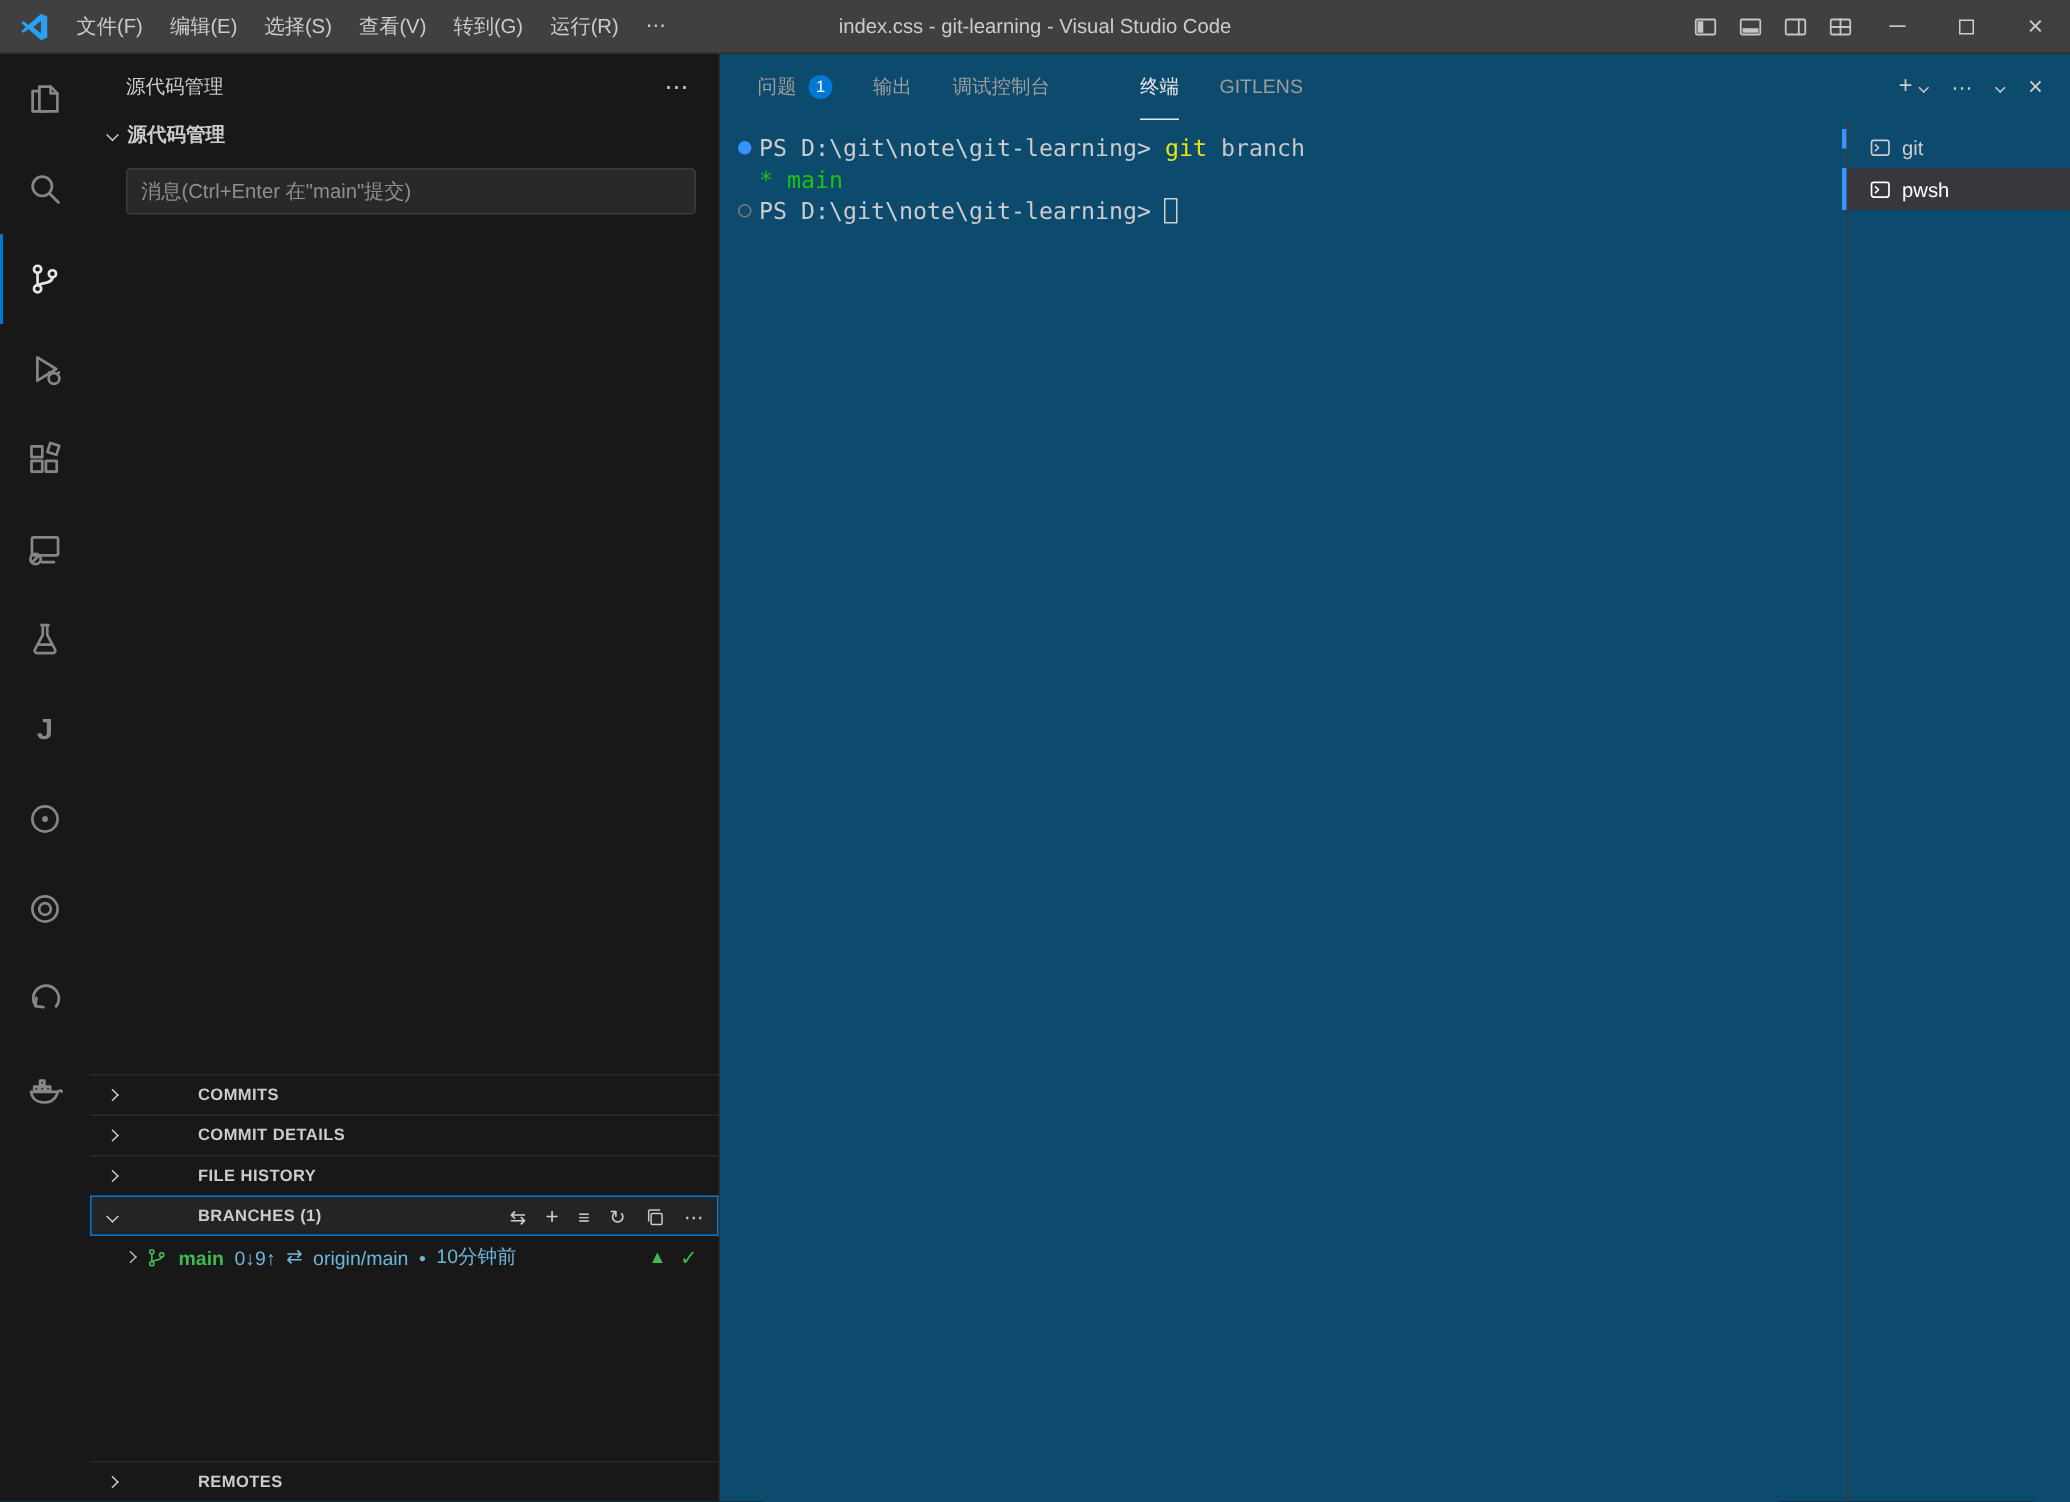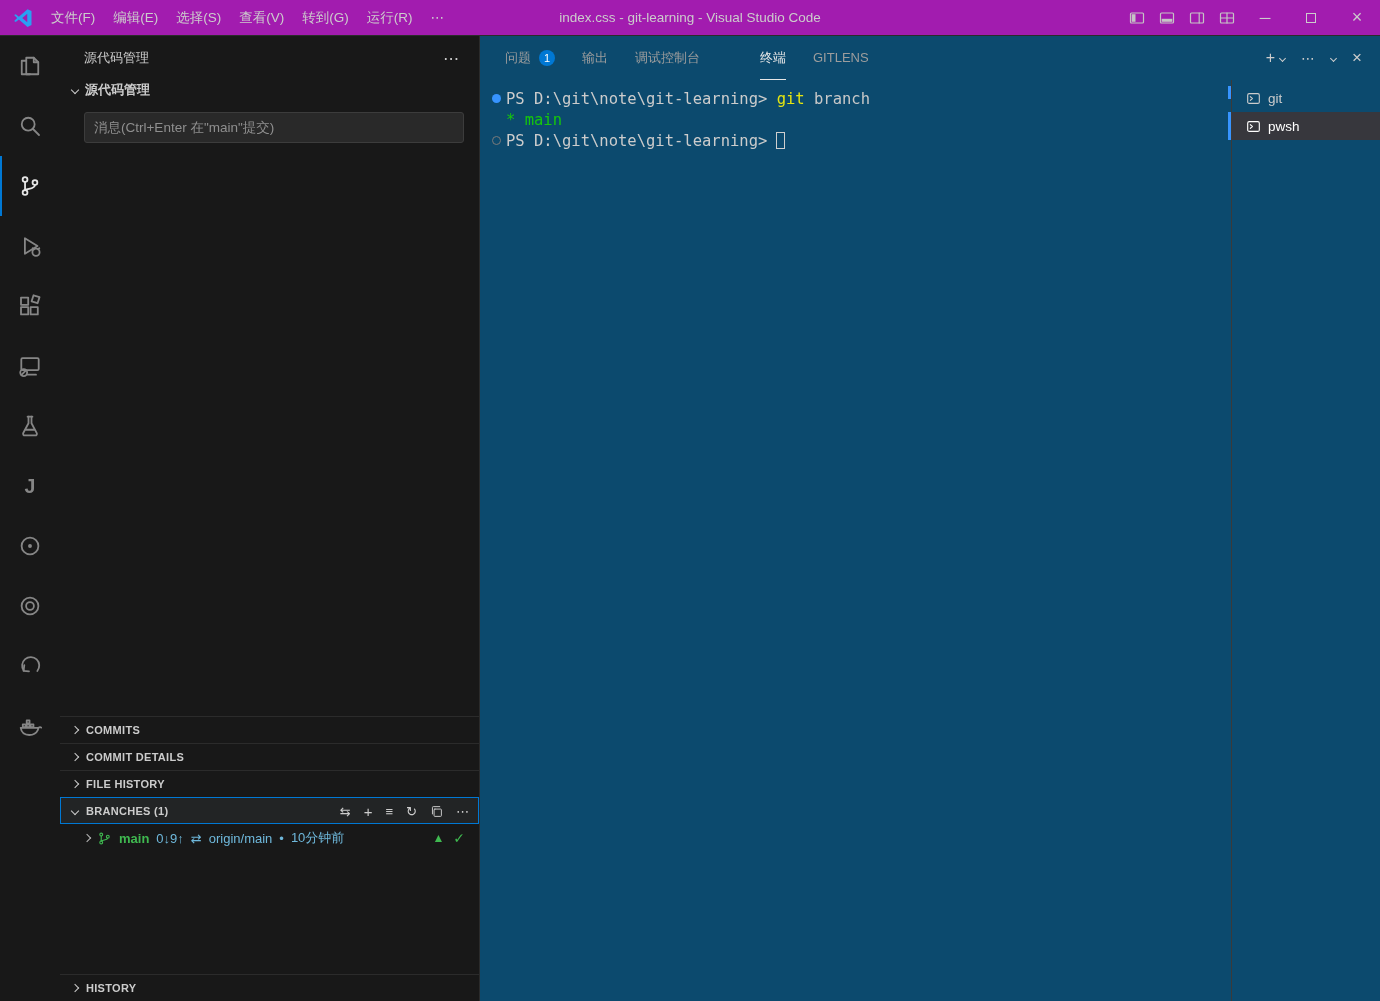--- a/index.html
+++ b/index.html
@@ -7,21 +7,21 @@
   body {
     background: #181818; color: #cccccc;
     font-family: "Liberation Sans", "DejaVu Sans", sans-serif;
     font-size: 13px;
   }
   svg { display: block; }
   .ico { fill: none; stroke: currentColor; stroke-width: 1.2; stroke-linecap: round; stroke-linejoin: round; }
 
   
   .titlebar { height: 36px; display: flex; align-items: center; position: relative;
-    background: #a21caf; border-bottom: 1px solid #2b2b2b; }
+    background: #404040; border-bottom: 1px solid #2b2b2b; }
   .tb-left { display: flex; align-items: center; height: 100%; }
   .logo { width: 22px; height: 22px; margin: 0 8px 0 12px; display: flex; align-items: center; justify-content: center; }
   .menu { padding: 4px 9px; font-size: 13.5px; color: #cccccc; border-radius: 5px; cursor: default; }
   .menu.more { letter-spacing: 1px; }
   .tb-title { position: absolute; left: 50%; transform: translateX(-50%); font-size: 13.5px; color: #cccccc; white-space: nowrap; }
   .tb-right { margin-left: auto; display: flex; align-items: center; height: 100%; }
   .layout-btn { width: 30px; height: 100%; display: flex; align-items: center; justify-content: center; color: #c5c5c5; }
   .win-btn { width: 46px; height: 100%; display: flex; align-items: center; justify-content: center; color: #cccccc; font-size: 15px; }
   .win-max-glyph { width: 10px; height: 10px; border: 1px solid #cccccc; }
   .win-btn.close { font-size: 18px; }
@@ -51,21 +51,21 @@
     border: 1px solid #3c3c3c; border-radius: 3px; color: #cccccc; font-size: 13.5px;
     font-family: "Liberation Sans", "DejaVu Sans", sans-serif; padding: 0 9px; outline: none; }
   .commit-input::placeholder { color: #8f8f8f; }
   .sync-btn { margin: 13px 15px 0 24px; height: 31px; background: #0078d4; border: none;
     border-radius: 2px; color: #ffffff; font-size: 13.5px; display: flex; align-items: center;
     justify-content: center; gap: 8px; font-family: "Liberation Sans", "DejaVu Sans", sans-serif; cursor: pointer; }
   .sb-spacer { flex: 1; }
 
   .pane-header { height: 27px; display: flex; align-items: center; gap: 8px; padding: 0 10px 0 12px;
     border-top: 1px solid #2b2b2b; }
-  .pane-label { font-size: 11px; font-weight: bold; color: #cccccc; letter-spacing: .3px; }
+  .pane-label { font-size: 11px; font-weight: bold; color: #cccccc; letter-spacing: .3px; margin-left: 46px; }
   .pane-header.focused { outline: 1px solid #0078d4; outline-offset: -1px; background: #222425; text-align: center; }
   .pane-actions { margin-left: auto; display: flex; align-items: center; gap: 13px; color: #cccccc; }
   .pane-actions .a-ico { font-size: 13px; line-height: 1; display: flex; align-items: center; }
   .branch-row { height: 28px; display: flex; align-items: center; gap: 7px; padding: 0 14px 0 24px; font-size: 13px; }
   .branch-row .chev { border-color: #b8b8b8; }
   .g { color: #3fb950; }
   .g-dim { color: #7dd3fc; opacity: .85; }
   .branch-name { color: #3fb950; font-weight: bold; }
   .branch-right { margin-left: auto; display: flex; align-items: center; gap: 9px; font-size: 12px; }
   .branches-body { height: 122px; }
@@ -312,21 +312,21 @@
       <span class="g-dim">•</span>
       <span class="g-dim">10分钟前</span>
       <span class="branch-right">
         <span class="g">▲</span>
         <span class="g" style="font-size:14px">✓</span>
       </span>
     </div>
     <div class="branches-body"></div>
     <div class="pane-header">
       <span class="chev right"></span>
-      <span class="pane-label">HISTORY</span>
+      <span class="pane-label">REMOTES</span>
     </div>
   </aside>
 
   <section class="workarea">
     <div class="panel-header">
       <span class="ptab">
         <span>问题</span>
         <span class="badge">1</span>
       </span>
       <span class="ptab">

